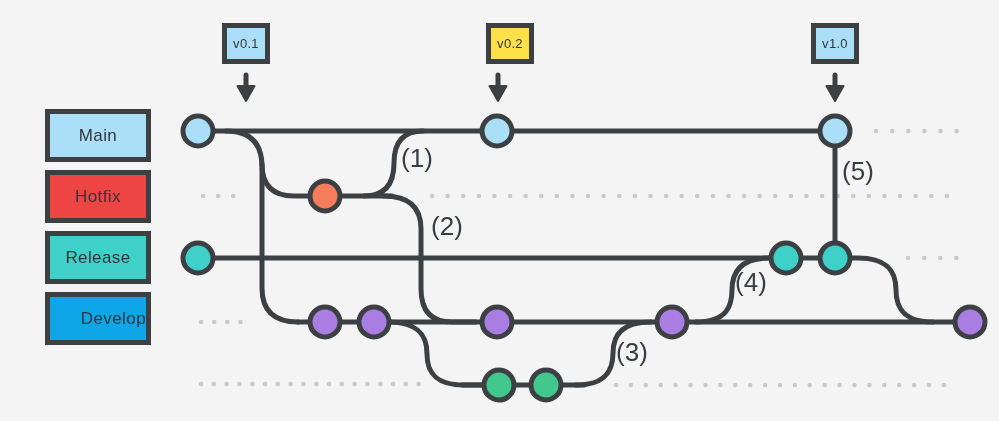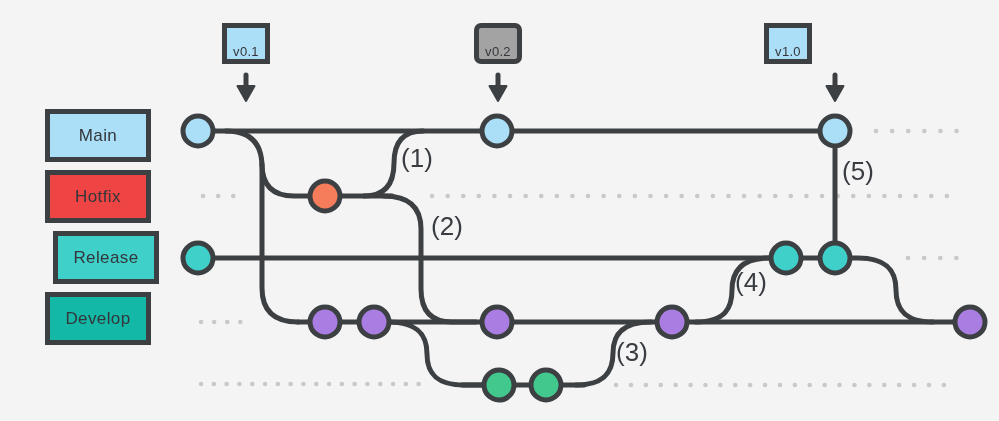--- a/index.html
+++ b/index.html
@@ -10,21 +10,21 @@
   .stage svg{position:absolute;left:0;top:0;}
   .legend{position:absolute;left:29px;top:109px;padding-left:16px;}
   .legend-box{
     box-sizing:border-box;width:106px;height:53px;margin-bottom:8px;
     border:5px solid #3d4043;display:flex;align-items:center;justify-content:center;
     font-size:17px;letter-spacing:.4px;color:#33363a;
   }
   .tag{
     position:absolute;top:23px;transform:translateX(-50%);
     box-sizing:border-box;width:48px;height:41px;border:5px solid #3d4043;
-    display:flex;align-items:flex-end;justify-content:center;
+    display:flex;align-items:center;justify-content:center;
     font-size:13px;font-weight:500;letter-spacing:.3px;color:#33363a;
   }
   .annotation{
     position:absolute;transform:translate(-50%,-50%);
     font-size:26px;color:#393c40;white-space:nowrap;
   }
 </style>
 </head>
 <body>
 
@@ -78,35 +78,35 @@
       <circle cx="546" cy="385" r="15" fill="#42c78c" stroke="#3d4043" stroke-width="5"></circle>
     </svg>
 
   <div class="legend" id="legend">
       <div class="legend-box" style="background: rgb(171, 223, 247);">
     <span class="legend-label">Main</span>
   </div>
       <div class="legend-box" style="background: #ef4444;">
     <span class="legend-label">Hotfix</span>
   </div>
-      <div class="legend-box" style="background: rgb(63, 208, 202); margin-left: 8px;">
+      <div class="legend-box" style="background: rgb(63, 208, 202);">
     <span class="legend-label">Release</span>
   </div>
-      <div class="legend-box" style="background: #14b8a6;">
+      <div class="legend-box" style="background: #0ea5e9; justify-content: flex-end;">
     <span class="legend-label">Develop</span>
   </div>
     </div>
   <div id="tags">
       <div class="tag" style="left: 246px; background: rgb(171, 223, 247);">
     <span class="tag-label">v0.1</span>
   </div>
-      <div class="tag" style="left: 498px; background: #a3a3a3; border-radius: 7px;">
+      <div class="tag" style="left: 510px; background: #fde047;">
     <span class="tag-label">v0.2</span>
   </div>
-      <div class="tag" style="left: 788px; background: rgb(171, 223, 247);">
+      <div class="tag" style="left: 835px; background: rgb(171, 223, 247);">
     <span class="tag-label">v1.0</span>
   </div>
     </div>
   <div id="annotations">
       <span class="annotation" style="left: 417px; top: 158px;">(1)</span>
       <span class="annotation" style="left: 447px; top: 226px;">(2)</span>
       <span class="annotation" style="left: 632px; top: 352px;">(3)</span>
       <span class="annotation" style="left: 751px; top: 282px;">(4)</span>
       <span class="annotation" style="left: 858px; top: 171px;">(5)</span>
     </div>

